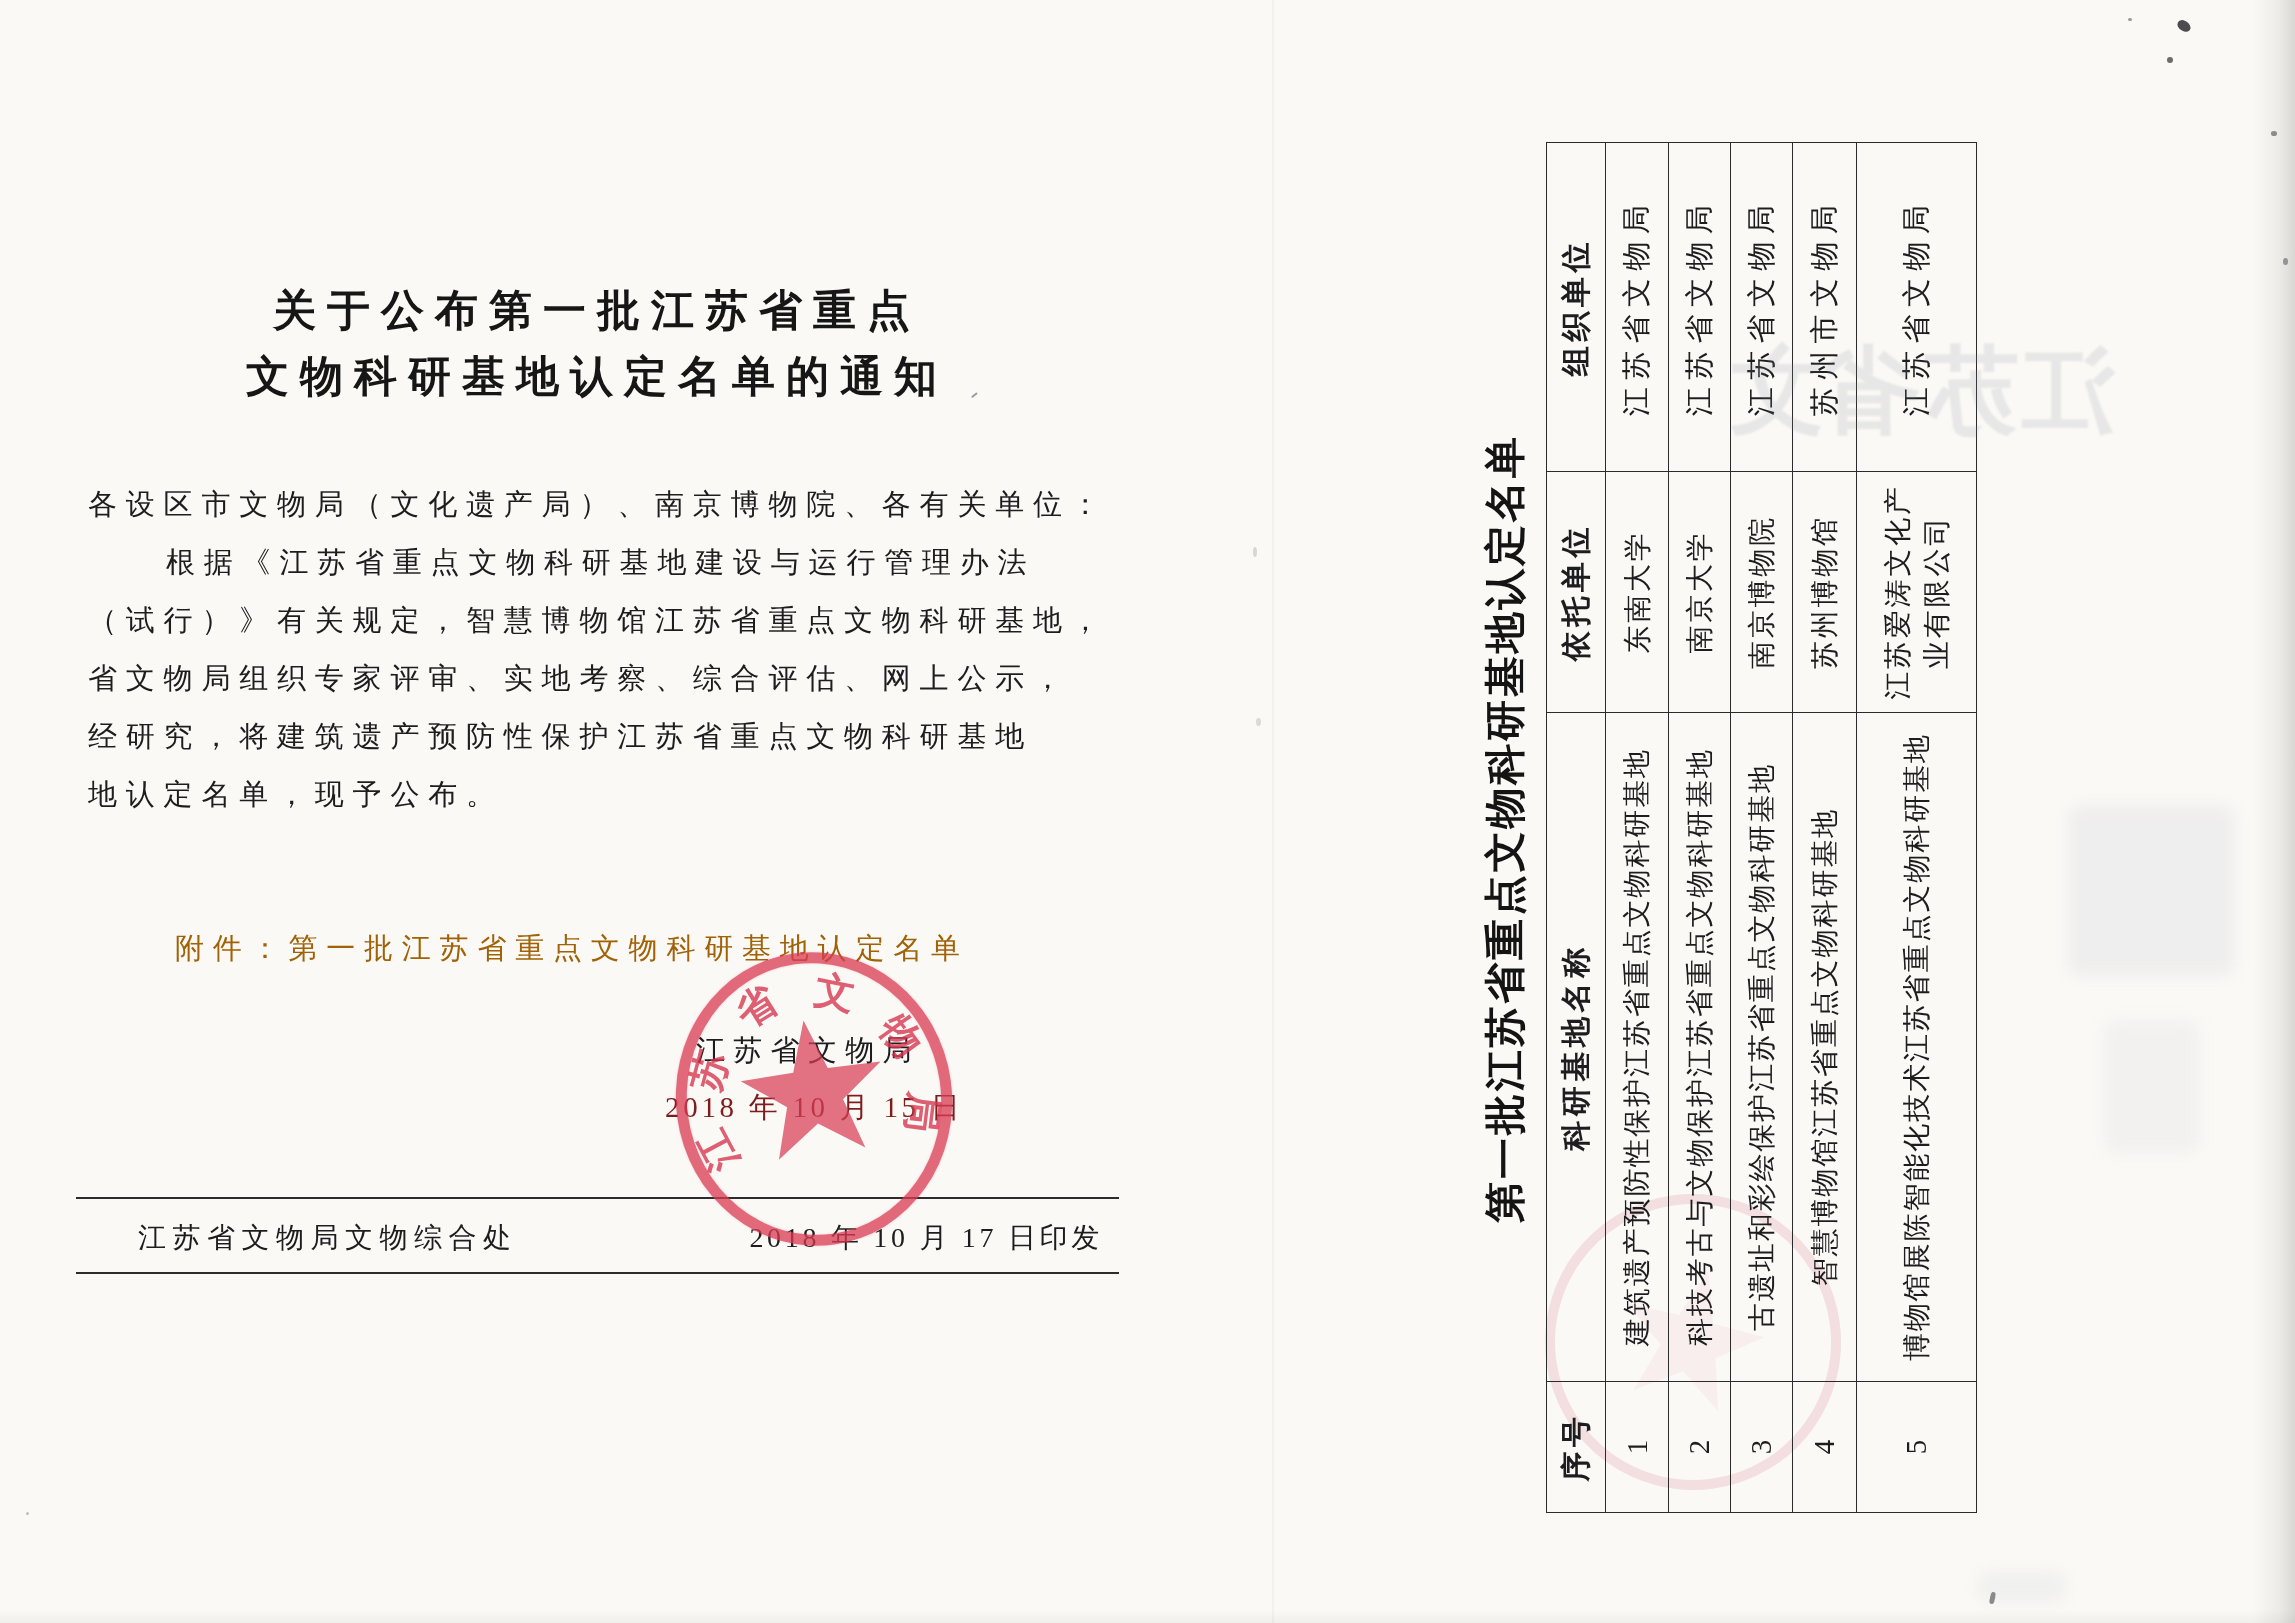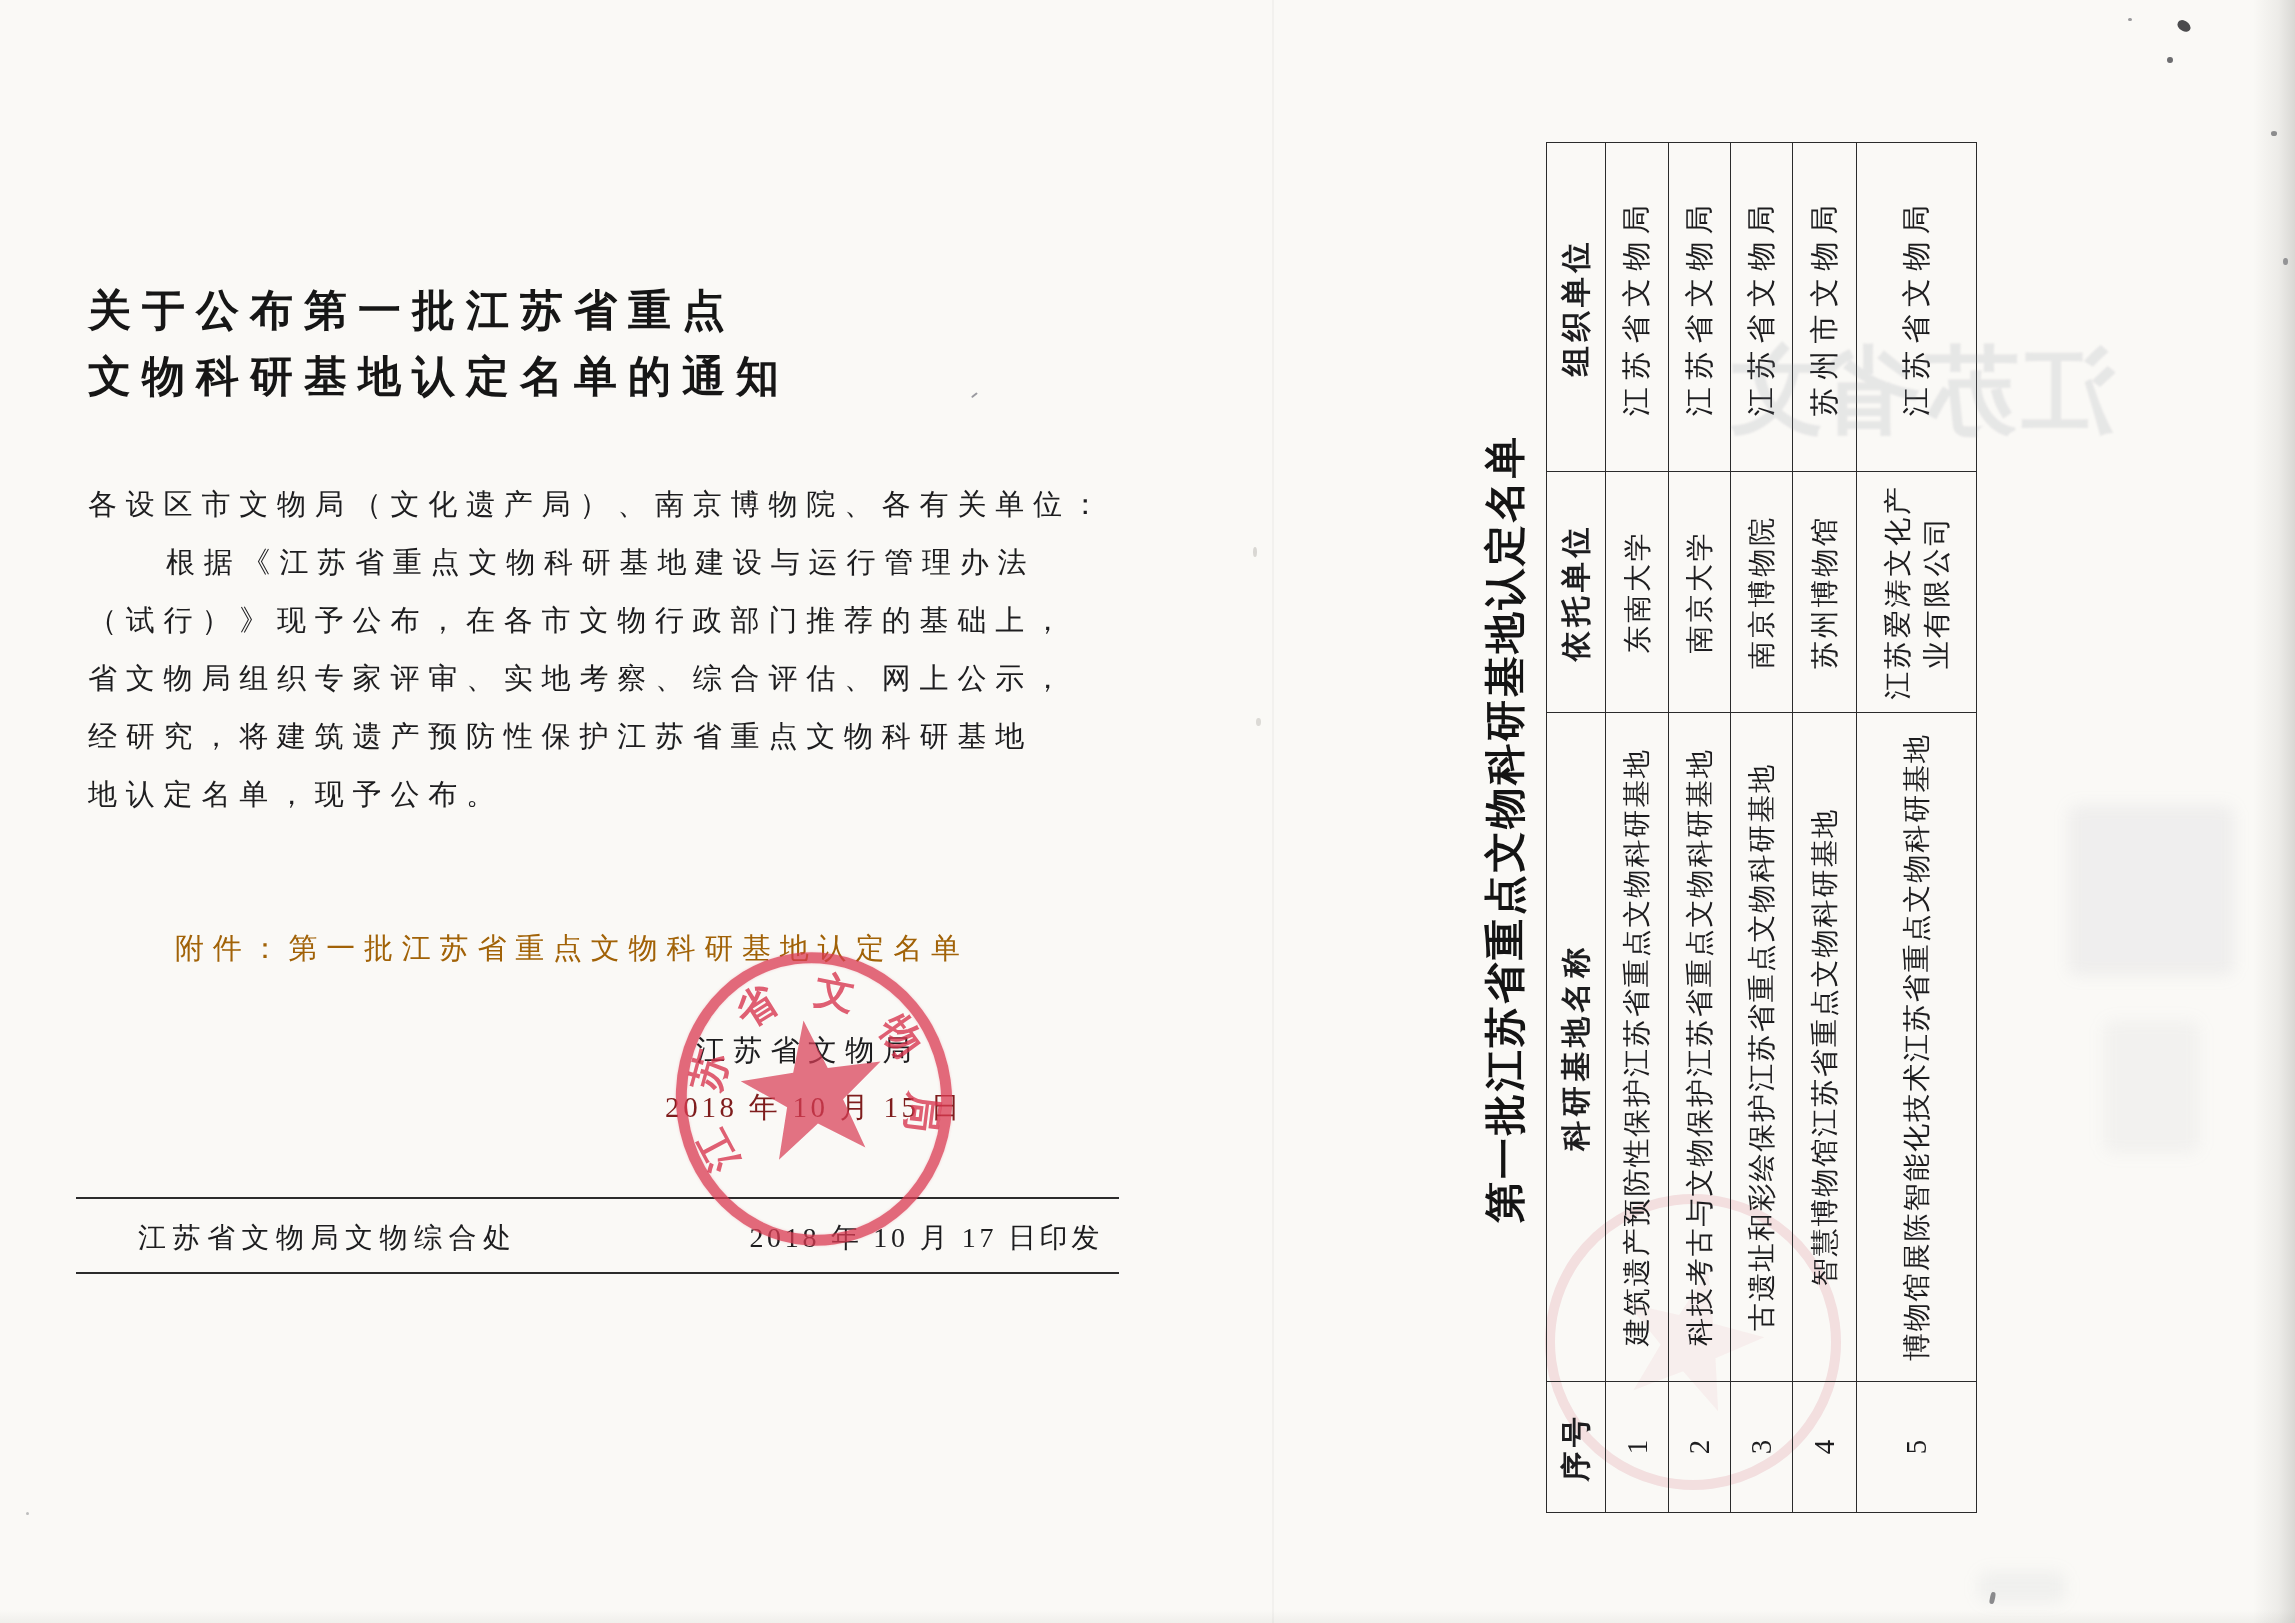--- a/index.html
+++ b/index.html
@@ -13,21 +13,21 @@
   .speck{position:absolute;border-radius:50%;}
   .edge-right{position:absolute;top:0;right:0;width:42px;height:100%;
     background:linear-gradient(to right, rgba(120,118,112,0) 0%, rgba(120,118,112,0.10) 60%, rgba(100,98,92,0.22) 100%);}
   .edge-bottom{position:absolute;left:0;bottom:0;width:100%;height:13px;
     background:linear-gradient(to bottom, rgba(120,118,112,0) 0%, rgba(120,118,112,0.08) 100%);}
   .gutter{position:absolute;top:0;left:1272px;width:1.9px;height:100%;background:rgba(120,120,118,0.06);}
 
   
   .notice-title{
     position:absolute;left:88px;top:278px;width:1018px;
-    text-align:left;font-weight:700;font-size:43px;line-height:66px;
+    text-align:center;font-weight:700;font-size:43px;line-height:66px;
     letter-spacing:11px;color:#161616;
   }
   .notice-body{
     position:absolute;left:88px;top:475px;width:1046px;
     font-size:29px;line-height:58px;letter-spacing:8.8px;color:#1d1d1f;
   }
   .notice-body .line{white-space:nowrap;}
   .notice-body .indent{padding-left:78px;}
   .attachment-line{
     position:absolute;left:175px;top:929px;white-space:nowrap;
@@ -116,21 +116,21 @@
 <body>
 
 <div class="notice-title">
   <div>关于公布第一批江苏省重点</div>
   <div>文物科研基地认定名单的通知</div>
 </div>
 
 <div class="notice-body">
   <div class="line">各设区市文物局（文化遗产局）、南京博物院、各有关单位：</div>
   <div class="line indent">根据《江苏省重点文物科研基地建设与运行管理办法</div>
-  <div class="line">（试行）》现予公布，在各市文物行政部门推荐的基础上，</div>
+  <div class="line">（试行）》有关规定，智慧博物馆江苏省重点文物科研基地，</div>
   <div class="line">省文物局组织专家评审、实地考察、综合评估、网上公示，</div>
   <div class="line">经研究，将建筑遗产预防性保护江苏省重点文物科研基地</div>
   <div class="line">地认定名单，现予公布。</div>
 </div>
 
 <div class="attachment-line">附件：第一批江苏省重点文物科研基地认定名单</div>
 
 <div class="signature">江苏省文物局</div>
 <div class="sign-date">2018 年 10 月 15 日</div>
 

